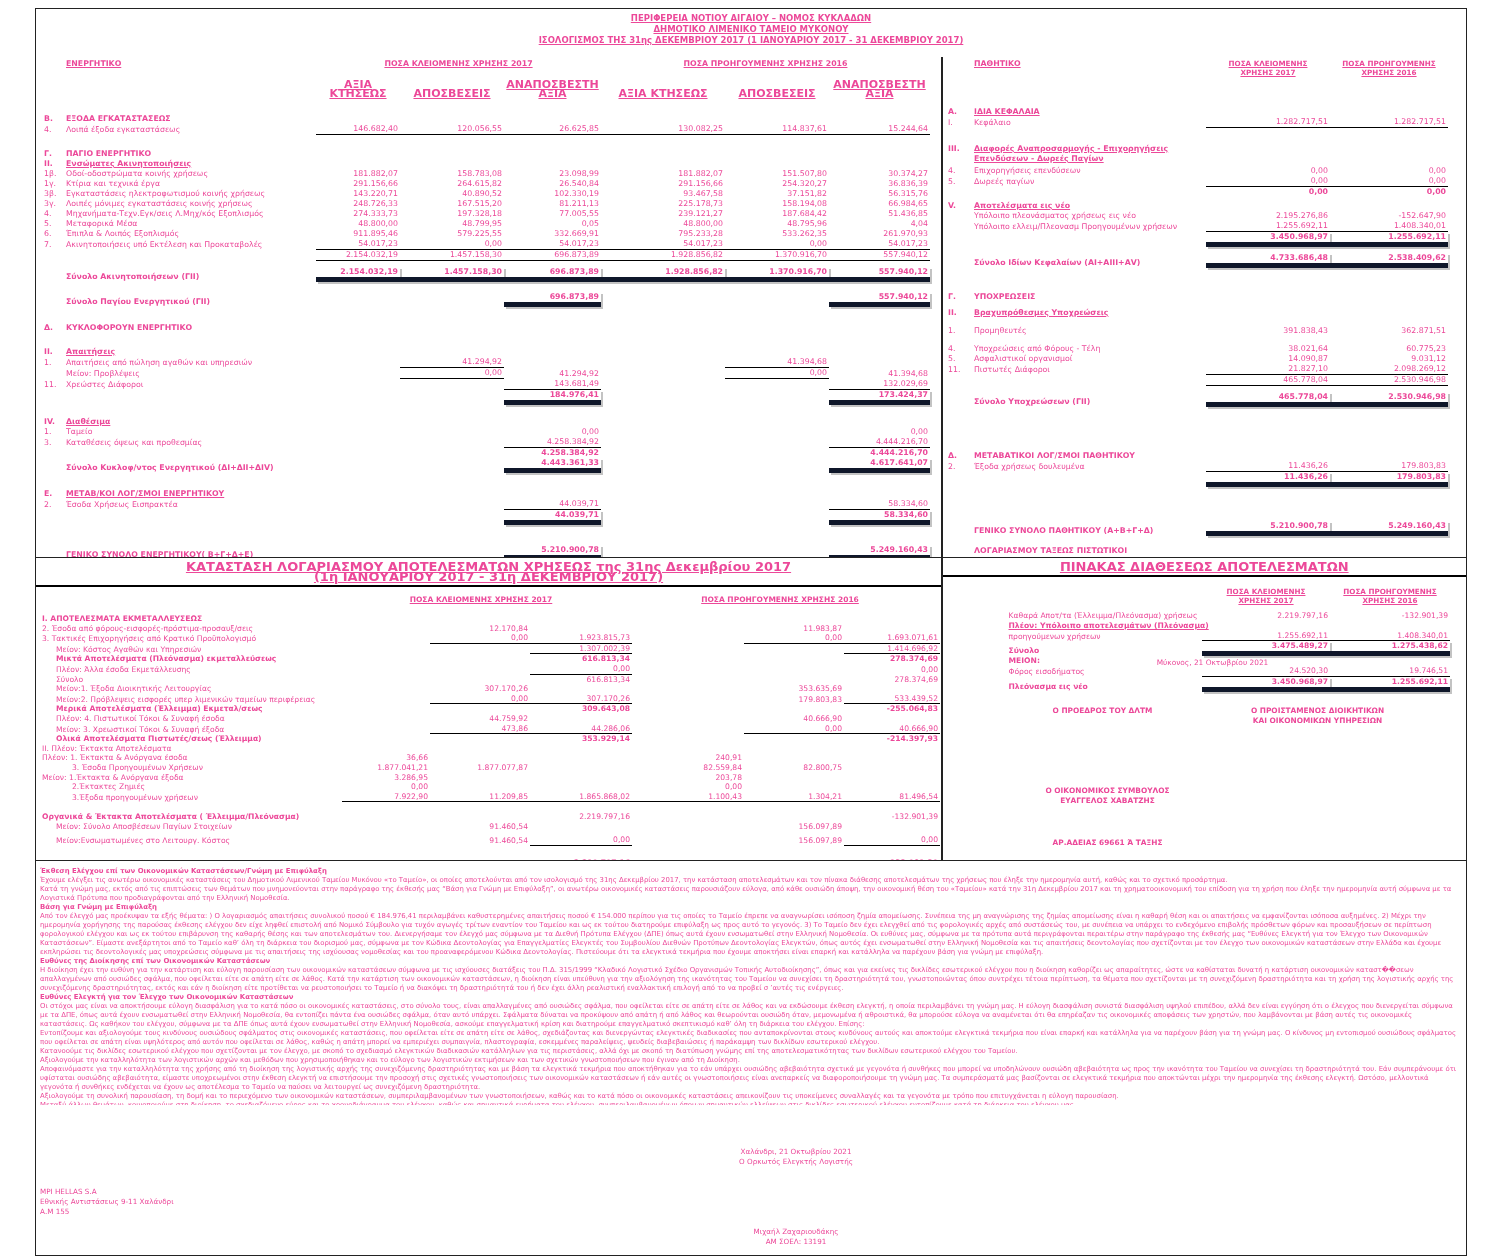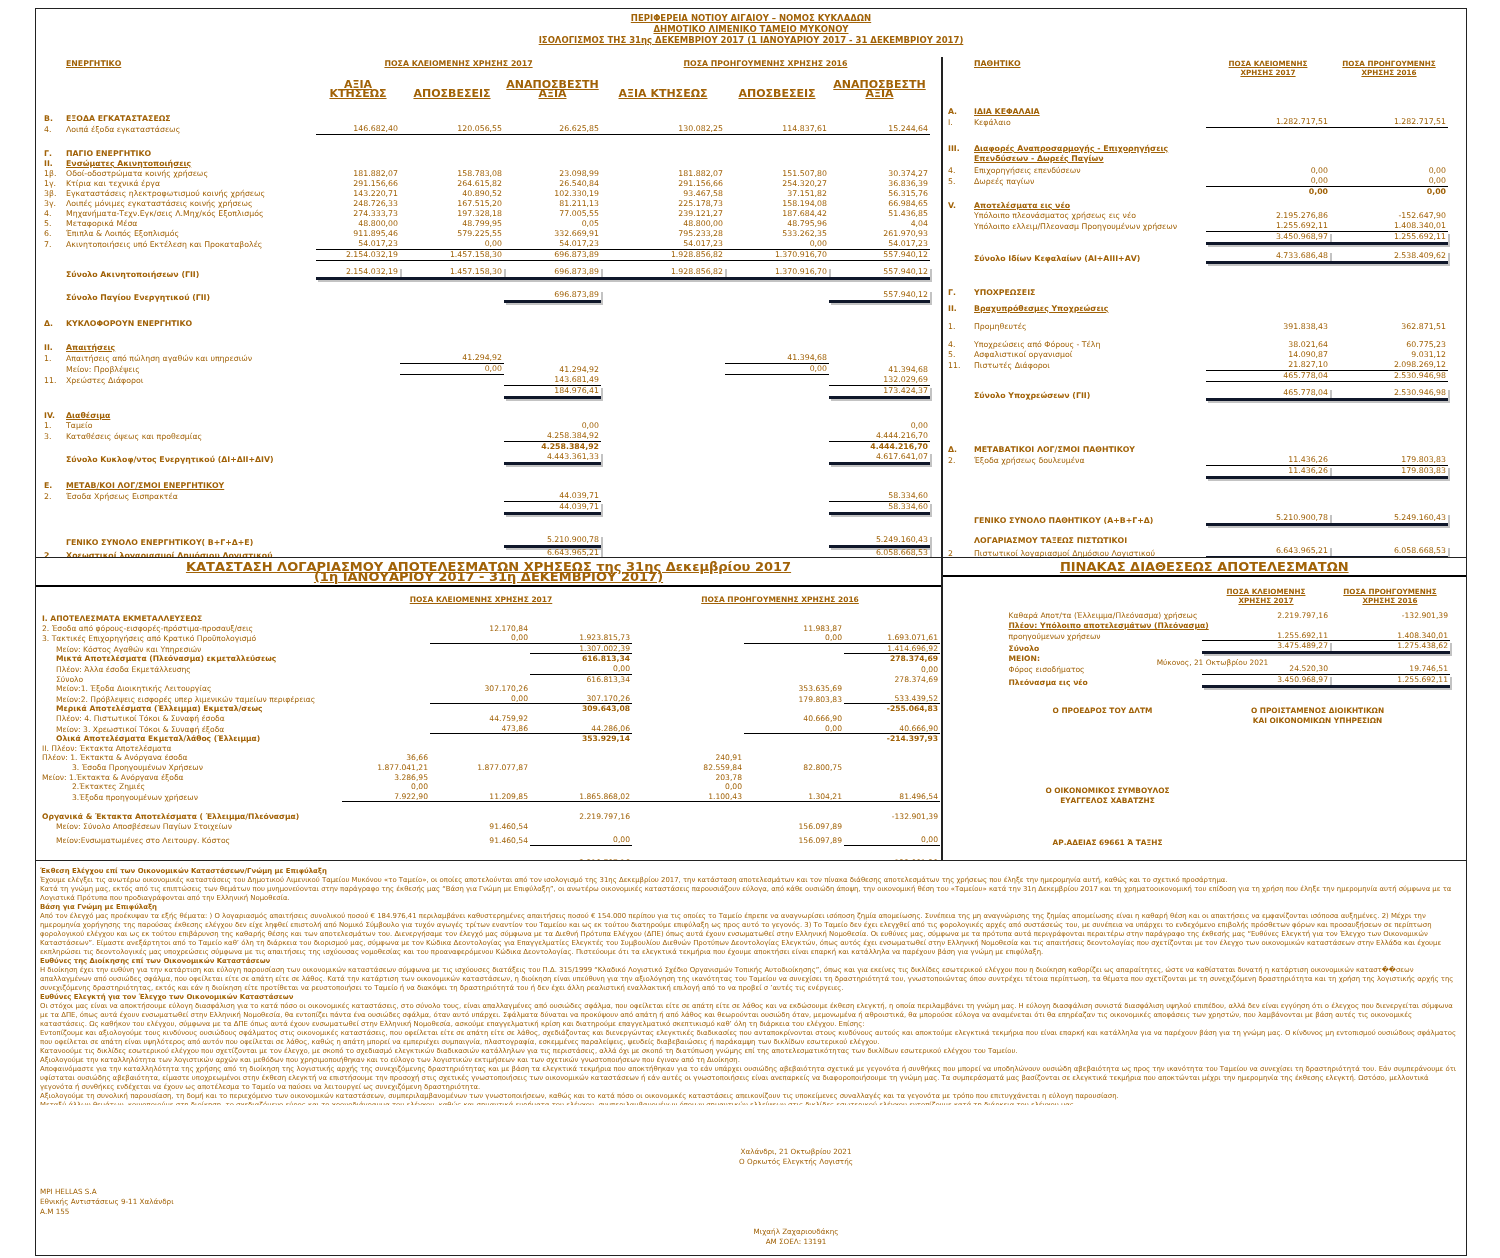--- a/index.html
+++ b/index.html
@@ -1,16 +1,16 @@
 <!DOCTYPE html>
 <html><head>
 <meta charset="utf-8">
 <style>
   html,body{margin:0;padding:0;background:#fff}
-  .page{position:relative;width:1500px;height:1258px;background:#fff;color:#a16207;
+  .page{position:relative;width:1500px;height:1258px;background:#fff;color:#ec4899;
         font-family:"DejaVu Sans","Liberation Sans",sans-serif;overflow:hidden}
   .panel{position:absolute;border:1.5px solid #222;box-sizing:border-box;background:#fff}
   #p-top{left:35px;top:8px;width:1432px;height:550px}
   #p-mid{left:35px;top:557px;width:1432px;height:304px}
   #p-bot{left:35px;top:860px;width:1432px;height:396px}
   .vdiv{position:absolute;width:1.5px;background:#222}
   #vdiv-top{left:905px;top:48px;bottom:0}
   #vdiv-mid{left:905px;top:0;bottom:0}
 
   .doc-header{position:absolute;top:4px;left:0;right:0;text-align:center;line-height:11px}
@@ -18,21 +18,21 @@
 
   
   .row{display:grid;align-items:end;min-height:10px;line-height:10px;font-size:7.8px}
   .cn{font-weight:400;padding-left:4px}
   .clab{white-space:nowrap}
   .clab.ind1{padding-left:14px}
   .clab.ind2{padding-left:30px}
   .cv{text-align:right;white-space:nowrap;padding-right:2px}
   .cv.u{border-bottom:1px solid #000}
   .cv.b{font-weight:700}
-  .cv.g{font-weight:400;border-bottom:3px solid #0f172a;box-shadow:2px 2px 0 #c3c3c3}
+  .cv.g{font-weight:700;border-bottom:5px solid #0f172a;box-shadow:2px 2px 0 #c3c3c3}
   .row.sec .clab,.row.sec .cn{font-weight:700}
   .row.secu .clab{font-weight:700;text-decoration:underline}
   .row.secu .cn{font-weight:700}
   .row.b .clab,.row.b .cn{font-weight:700}
   .row.bu .clab{font-weight:700;text-decoration:underline}
   .row.bu .cn{font-weight:700}
 
   
   .assets{position:absolute;left:4px;top:50px;width:898px}
   .t-assets .row{grid-template-columns:26px 250px 84px 104px 97px 124px 104px 101px}
@@ -656,21 +656,21 @@
           <div class="row">
             <span class="clab ind1">Μείον: 3. Χρεωστικοί Τόκοι &amp; Συναφή έξοδα</span>
             <span class="cv"></span>
             <span class="cv u">473,86</span>
             <span class="cv u">44.286,06</span>
             <span class="cv"></span>
             <span class="cv u">0,00</span>
             <span class="cv u">40.666,90</span>
           </div>
           <div class="row b">
-            <span class="clab ind1">Ολικά Αποτελέσματα Εκμεταλ/λάθος (Έλλειμμα)</span>
+            <span class="clab ind1">Ολικά Αποτελέσματα Πιστωτές/σεως (Έλλειμμα)</span>
             <span class="cv"></span>
             <span class="cv"></span>
             <span class="cv b">353.929,14</span>
             <span class="cv"></span>
             <span class="cv"></span>
             <span class="cv b">-214.397,93</span>
           </div>
           <div class="row">
             <span class="clab" style="grid-column: 1 / -1;">ΙΙ. Πλέον: Έκτακτα Αποτελέσματα</span>
           </div>

